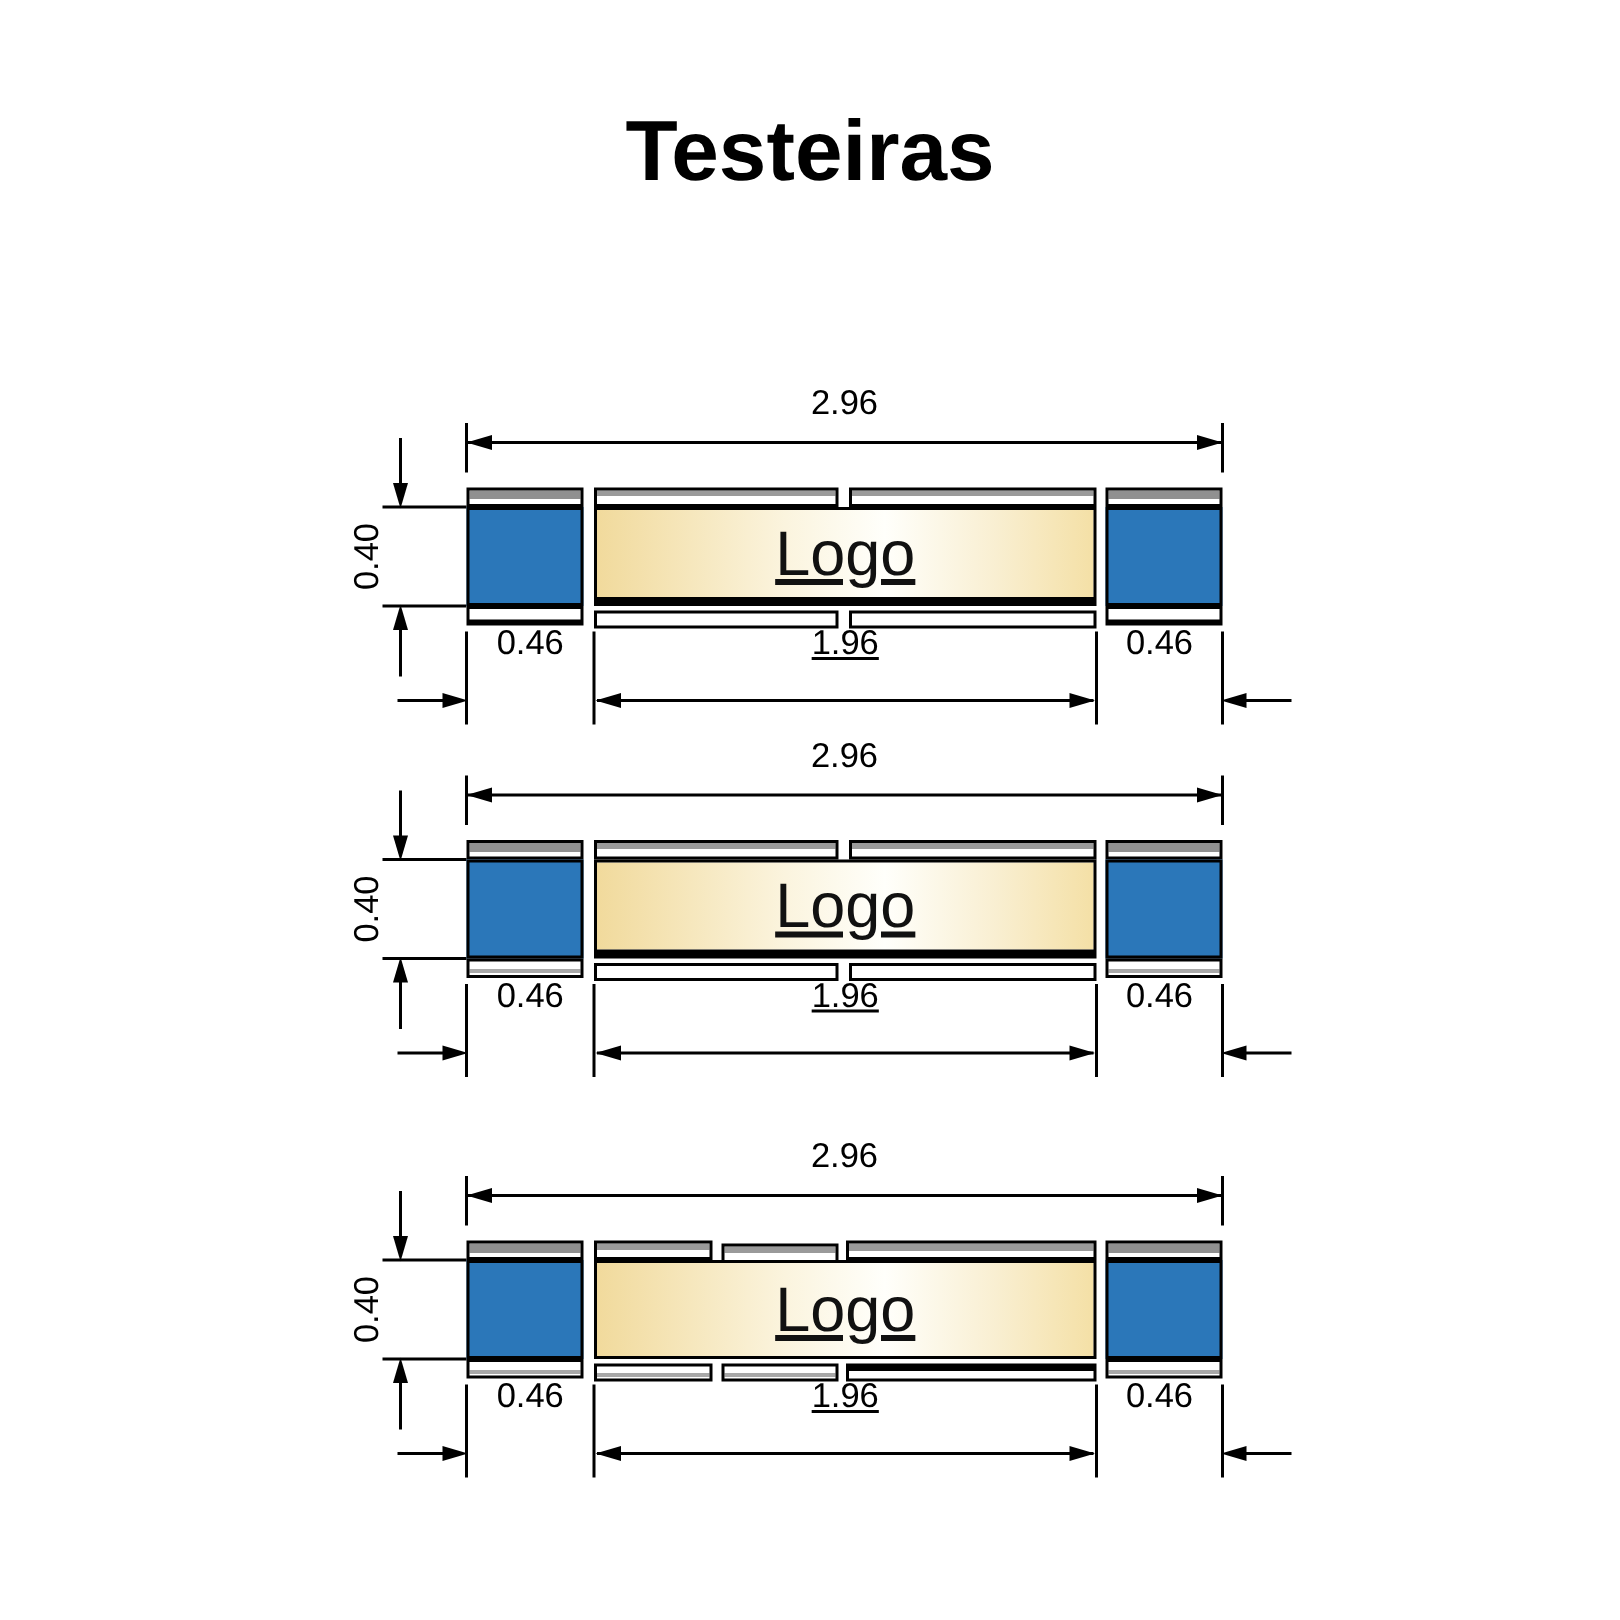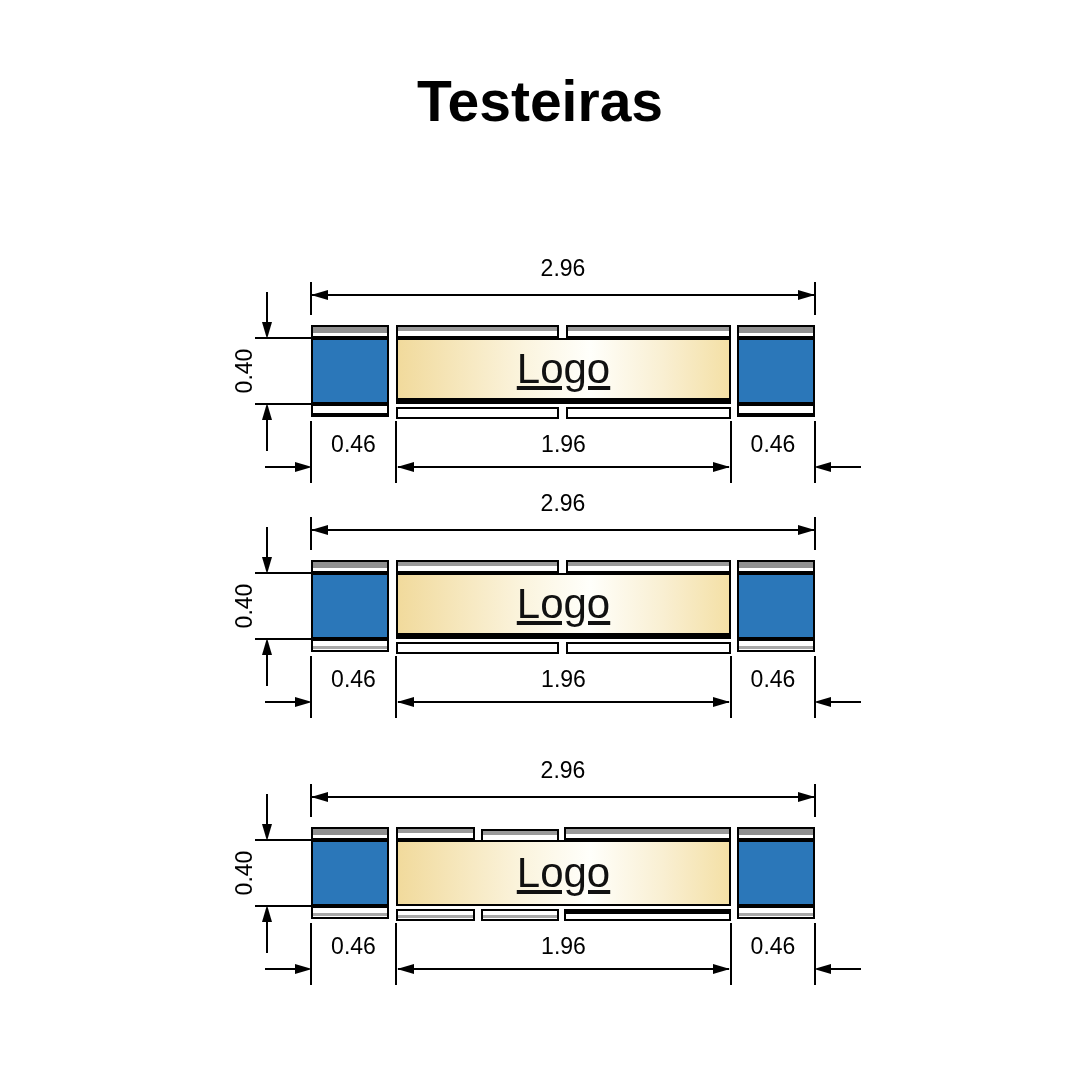--- a/index.html
+++ b/index.html
@@ -59,23 +59,23 @@
   .sB3 { left:261px; width:78px; }
   .sC3 { left:344px; width:167px; }
   .d3 .p-rail-t.sB3 { top:72px; }
   .d3 .p-rail-t.sC3 { background:linear-gradient(180deg,#9a9a9a 0 55%,#ffffff 55%); }
   .d3 .p-rail-b.sA3, .d3 .p-rail-b.sB3 { background:linear-gradient(180deg,#ffffff 0 4px,#a8a8a8 4px 7px,#ffffff 7px); }
   .d3 .p-rail-b.sC3 { border-top-width:5px; }
 
   
   .ext-b { top:166px; width:2px; height:62px; }
   .eb1 { left:90px; } .eb2 { left:175px; } .eb3 { left:510px; } .eb4 { left:594px; }
-  .b-txt { top:176px; }
+  .b-txt { top:160px; }
   .t046l { left:91px;  width:85px; }
-  .t196  { left:176px; width:335px; }
+  .t196  { left:176px; width:335px;text-decoration:underline; }
   .t046r { left:511px; width:84px; }
   .dim-mid-ln { left:178px; top:211px; width:331px; height:2px; }
   .dim-mid-al { left:177px; top:207px; border-top:5px solid transparent; border-bottom:5px solid transparent; border-right:17px solid #000; }
   .dim-mid-ar { left:493px; top:207px; border-top:5px solid transparent; border-bottom:5px solid transparent; border-left:17px solid #000; }
   .out-ln-l { left:45px;  top:211px; width:31px; height:2px; }
   .out-al   { left:75px;  top:207px; border-top:5px solid transparent; border-bottom:5px solid transparent; border-left:17px solid #000; }
   .out-ln-r { left:610px; top:211px; width:31px; height:2px; }
   .out-ar   { left:594px; top:207px; border-top:5px solid transparent; border-bottom:5px solid transparent; border-right:17px solid #000; }
 
   :root { --blue:#2B77B9; }

